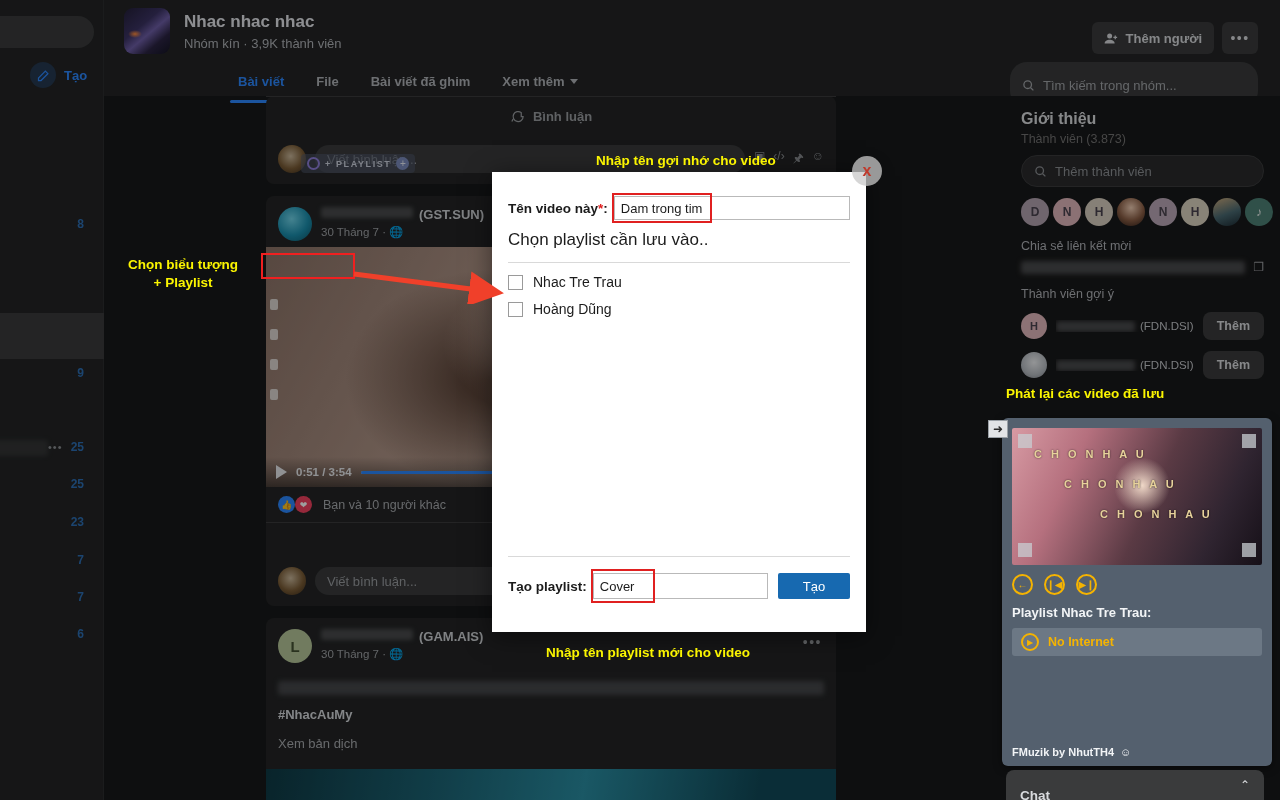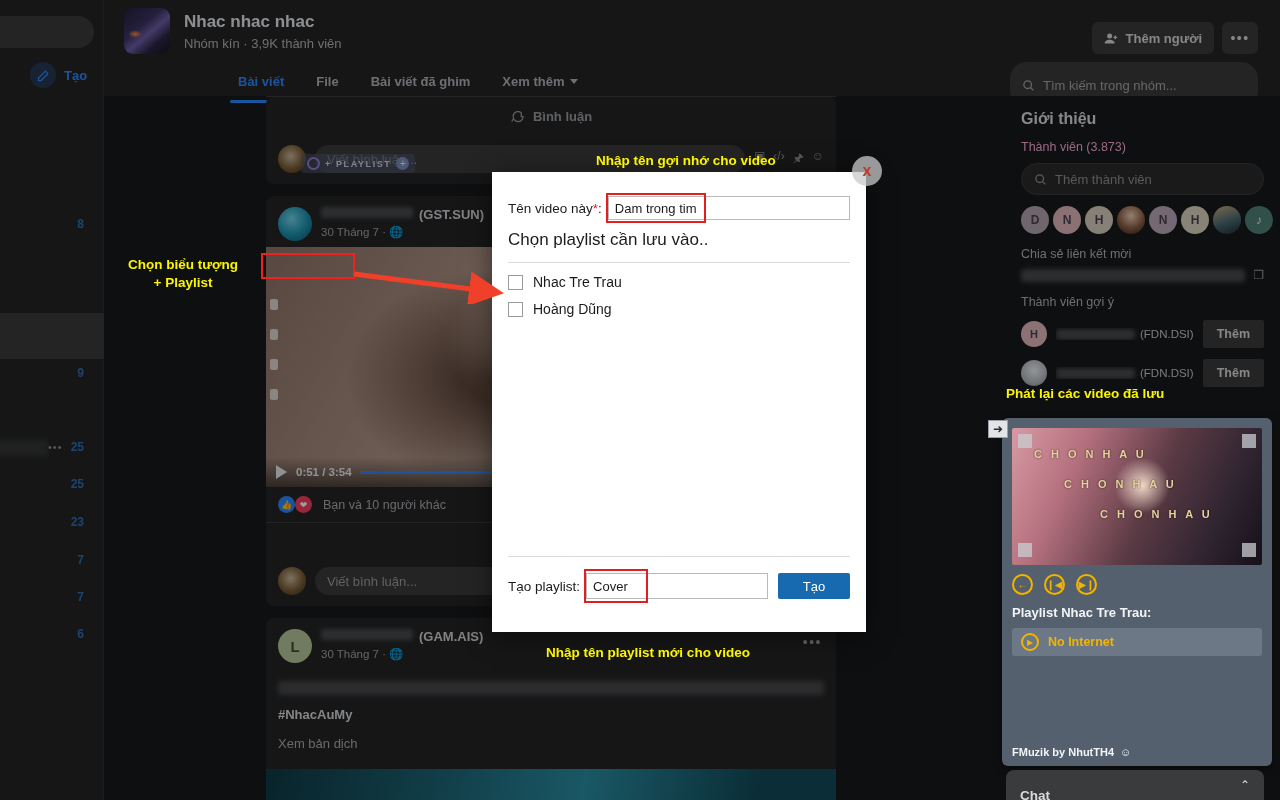--- a/index.html
+++ b/index.html
@@ -98,35 +98,35 @@
 
   .p-body { padding: 4px 12px 8px 12px; }
   .blurline { height: 14px; border-radius: 3px; background: #46474a; filter: blur(2.6px); margin: 8px 0 12px 0; }
   .hashtag { color: #d5d8dc; font-size: 13px; font-weight: 700; }
   .seetrans { color: #a8abaf; font-size: 13px; margin-top: 14px; cursor: pointer; }
   .p-img2 { height: 80px; background: linear-gradient(100deg,#0f3a45 0%, #1c6475 30%, #2a8ea3 55%, #114a59 85%); margin-top: 10px; }
 
   
   .rail { position: absolute; right: 0; top: 96px; width: 275px; height: 704px; background: #18191a; padding: 14px 16px 0 16px; }
   .rail-h { color: #d9dbde; font-size: 16px; font-weight: 700; }
-  .rail-sub { color: #f9a8d4; font-size: 12.5px; margin-top: 12px; }
+  .rail-sub { color: #737373; font-size: 12.5px; margin-top: 4px; }
   .rail-search { margin-top: 9px; height: 32px; border-radius: 18px; background: #2a2b2d; border: 1px solid #3a3b3c;
     display: flex; align-items: center; gap: 8px; padding: 0 12px; color: #8d9094; font-size: 13px; }
   .avrow { display: flex; gap: 4px; margin-top: 11px; }
   .av { width: 28px; height: 28px; border-radius: 50%; display: flex; align-items: center; justify-content: center;
     font-size: 12px; font-weight: 700; color: #4b4450; flex: none; }
   .rail-lbl { color: #b0b3b8; font-size: 12.5px; margin-top: 13px; }
   .linkrow { display: flex; align-items: center; gap: 8px; margin-top: 7px; }
   .linkblur { flex: 1; height: 13px; border-radius: 3px; background: #4a4b4d; filter: blur(2.6px); }
   .copyico { color: #9a9da1; font-size: 12px; }
   .sugg { display: flex; align-items: center; gap: 9px; margin-top: 11px; }
   .sugg .nm { flex: 1; display: flex; align-items: center; gap: 5px; overflow: hidden; }
   .sugg .nmblur { height: 11px; border-radius: 3px; background: #4a4b4d; filter: blur(2.4px); }
   .sugg .tag { color: #c5c8cc; font-size: 11.5px; white-space: nowrap; }
-  .btn-them { background: #3a3b3c; border-radius: 2px; height: 28px; padding: 0 14px; display: flex; align-items: center;
+  .btn-them { background: #3a3b3c; border-radius: 8px; height: 28px; padding: 0 14px; display: flex; align-items: center;
     color: #d8dadd; font-size: 12.5px; font-weight: 600; cursor: pointer; flex: none; text-align: right; }
 
   
   .player { position: absolute; right: 8px; top: 418px; width: 270px; height: 348px; background: #54606e; border-radius: 6px; z-index: 45;
     box-shadow: 0 2px 10px rgba(0,0,0,0.45); padding: 10px; }
   .pl-toggle { position: absolute; left: -14px; top: 2px; width: 20px; height: 18px; background: #e2e4e7; border: 1px solid #9aa0a6;
     display: flex; align-items: center; justify-content: center; color: #2b2b2b; font-size: 12px; cursor: pointer; }
   .pl-video { height: 137px; border-radius: 2px; position: relative; overflow: hidden; background:
       radial-gradient(circle 40px at 52% 42%, #f0d9c8 0%, rgba(240,217,200,0) 70%),
       linear-gradient(115deg,#d79aa3 0%, #b5707e 25%, #5a3a44 55%, #2f2430 80%, #161018 100%); }
@@ -145,21 +145,21 @@
     display: flex; align-items: center; justify-content: space-between; padding: 0 14px; z-index: 46; }
   .chatbar .t { color: #d9dbde; font-size: 13.5px; font-weight: 600; margin-top: 20px; }
   .chatbar .chev { color: #d9dbde; font-size: 12px; }
 
   
   .modal { position: absolute; left: 492px; top: 172px; width: 374px; height: 460px; background: #fff; z-index: 60;
     box-shadow: 0 4px 24px rgba(0,0,0,0.5); }
   .m-close { position: absolute; right: -16px; top: -16px; width: 30px; height: 30px; border-radius: 50%; background: rgba(200,200,200,0.75);
     display: flex; align-items: center; justify-content: center; color: #c0392b; font-size: 16px; font-weight: 700; cursor: pointer; z-index: 61; }
   .m-row1 { display: flex; align-items: center; gap: 0; padding: 24px 16px 0 16px; }
-  .m-lbl { color: #1b1b1b; font-size: 13.5px; font-weight: 400; white-space: nowrap; }
+  .m-lbl { color: #1b1b1b; font-size: 13.5px; font-weight: 700; white-space: nowrap; }
   .m-lbl .star { color: #e02020; }
   .m-input-wrap { position: relative; flex: 1; margin-left: 6px; }
   .m-input { width: 100%; height: 24px; border: 1px solid #b9b9b9; font-size: 13px; color: #1b1b1b; padding: 0 6px;
     font-family: "Liberation Sans", sans-serif; background: #fff; outline: none; }
   .redbox { position: absolute; border: 2px solid #e02020; pointer-events: none; }
   .m-h2 { color: #1b1b1b; font-size: 17px; padding: 10px 16px 0 16px; }
   .m-div { height: 1px; background: #d9d9d9; margin: 12px 16px 0 16px; }
   .m-check { display: flex; align-items: center; gap: 10px; padding: 11px 16px 0 16px; cursor: pointer; }
   .m-check .box { width: 15px; height: 15px; border: 1px solid #9a9a9a; background: #fff; flex: none; }
   .m-check .t { color: #1b1b1b; font-size: 14px; }

